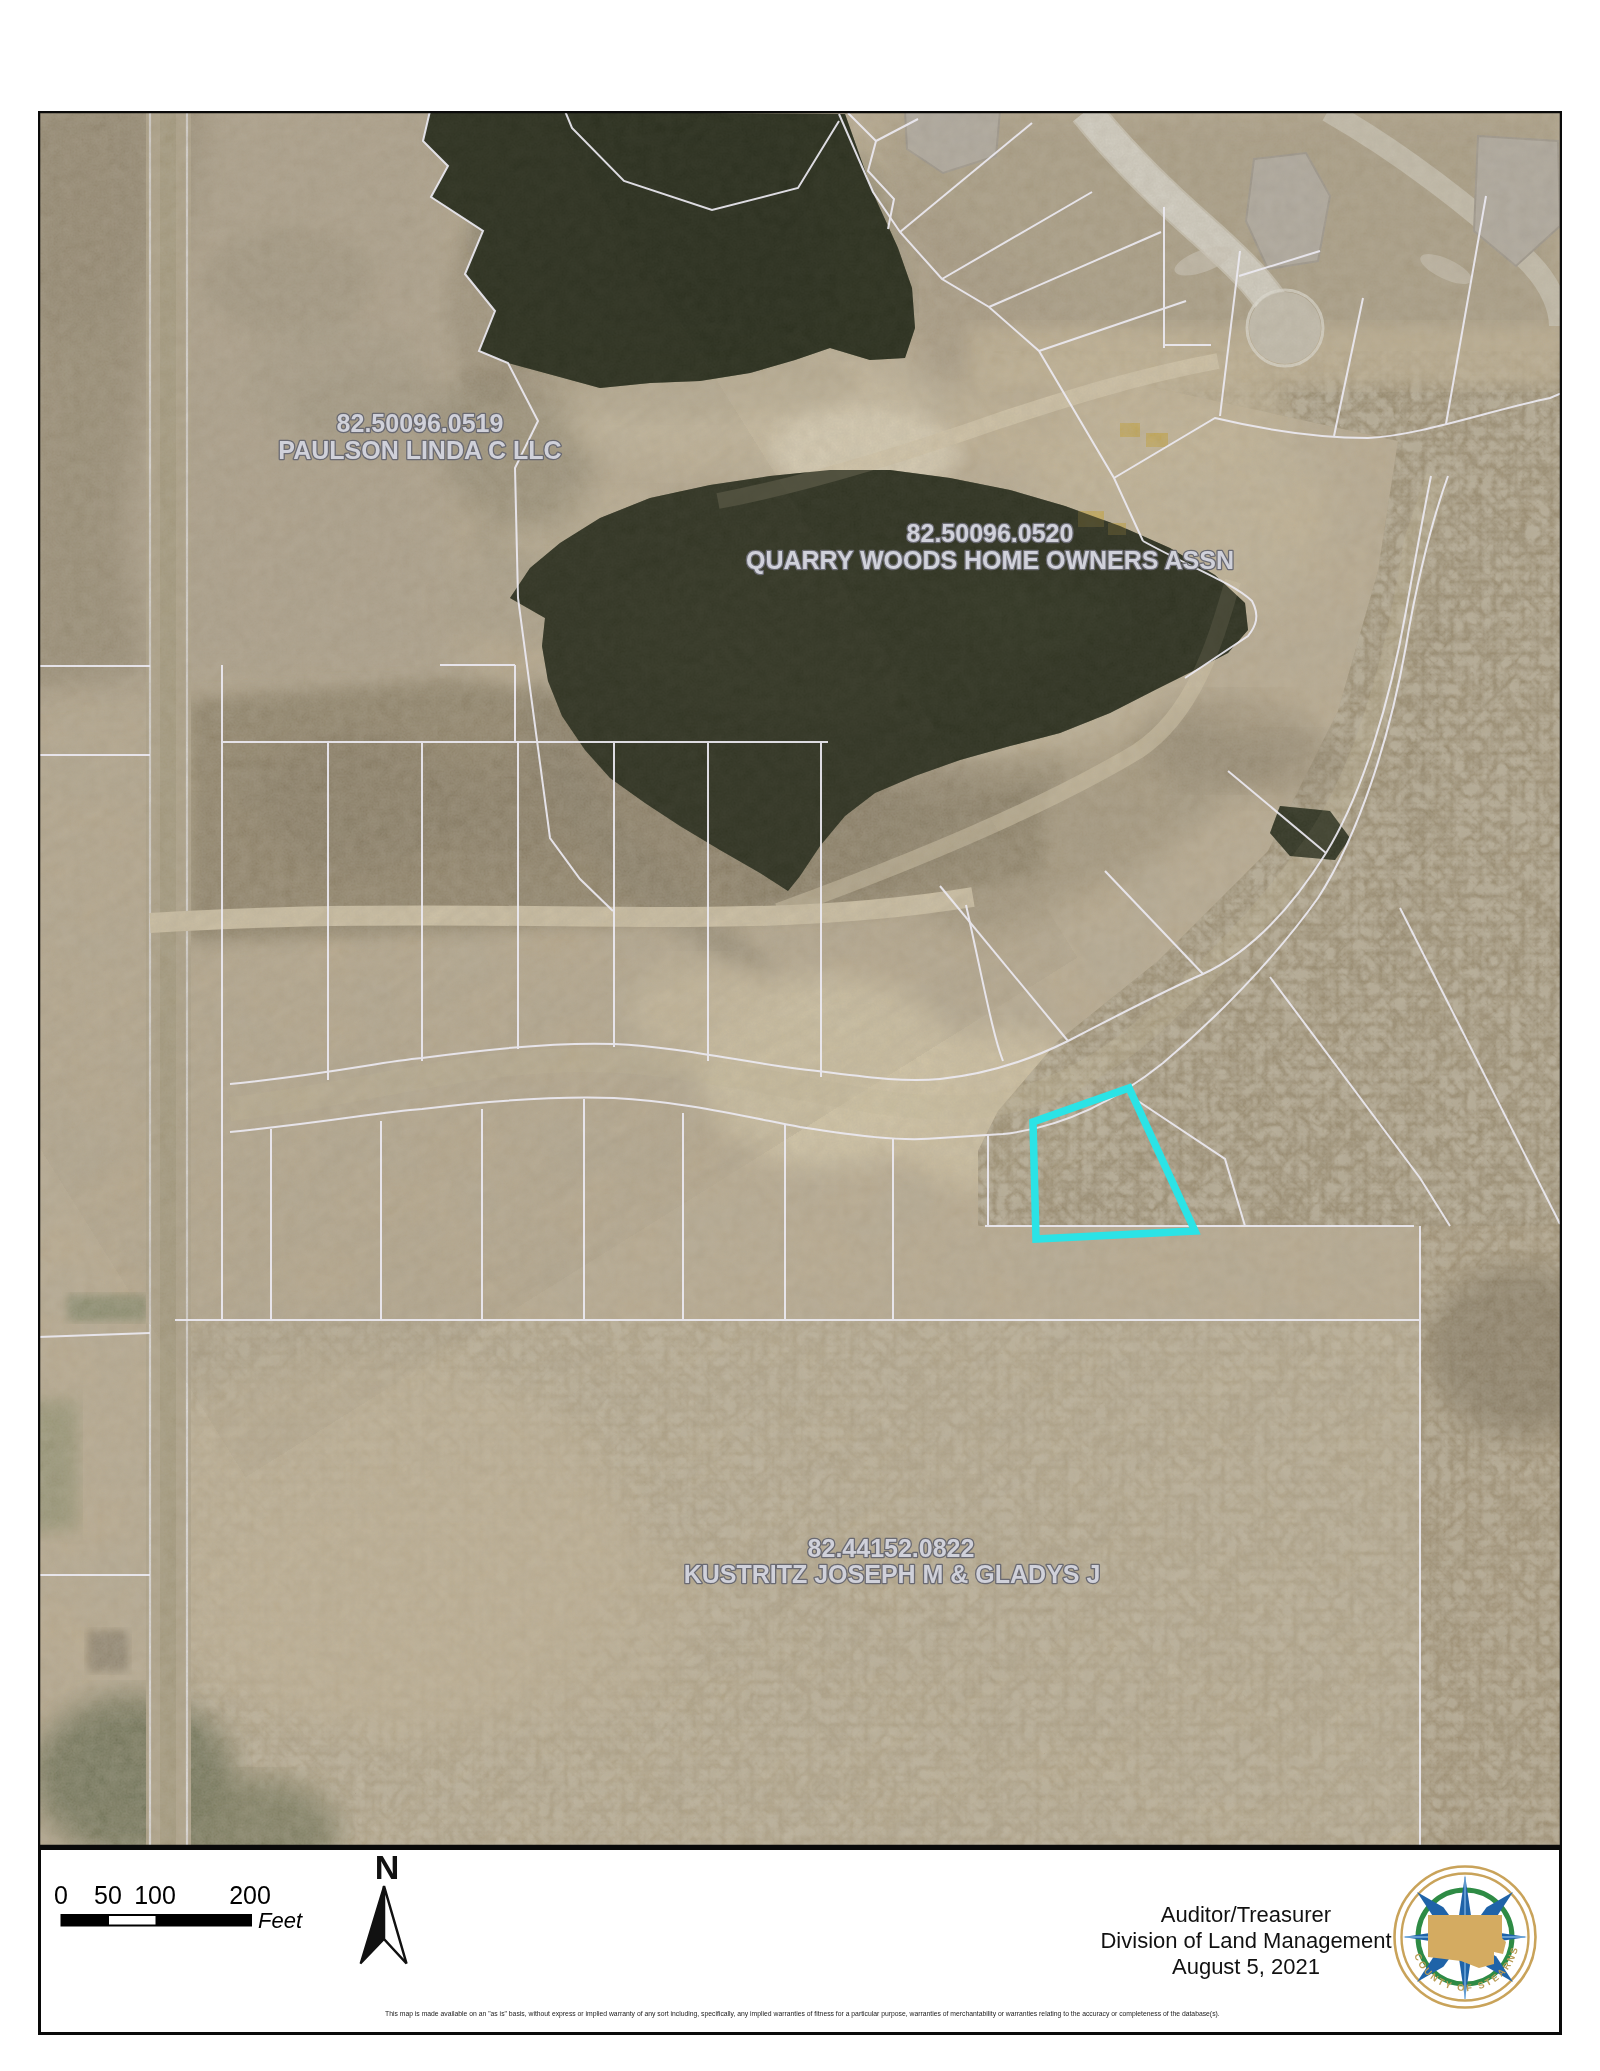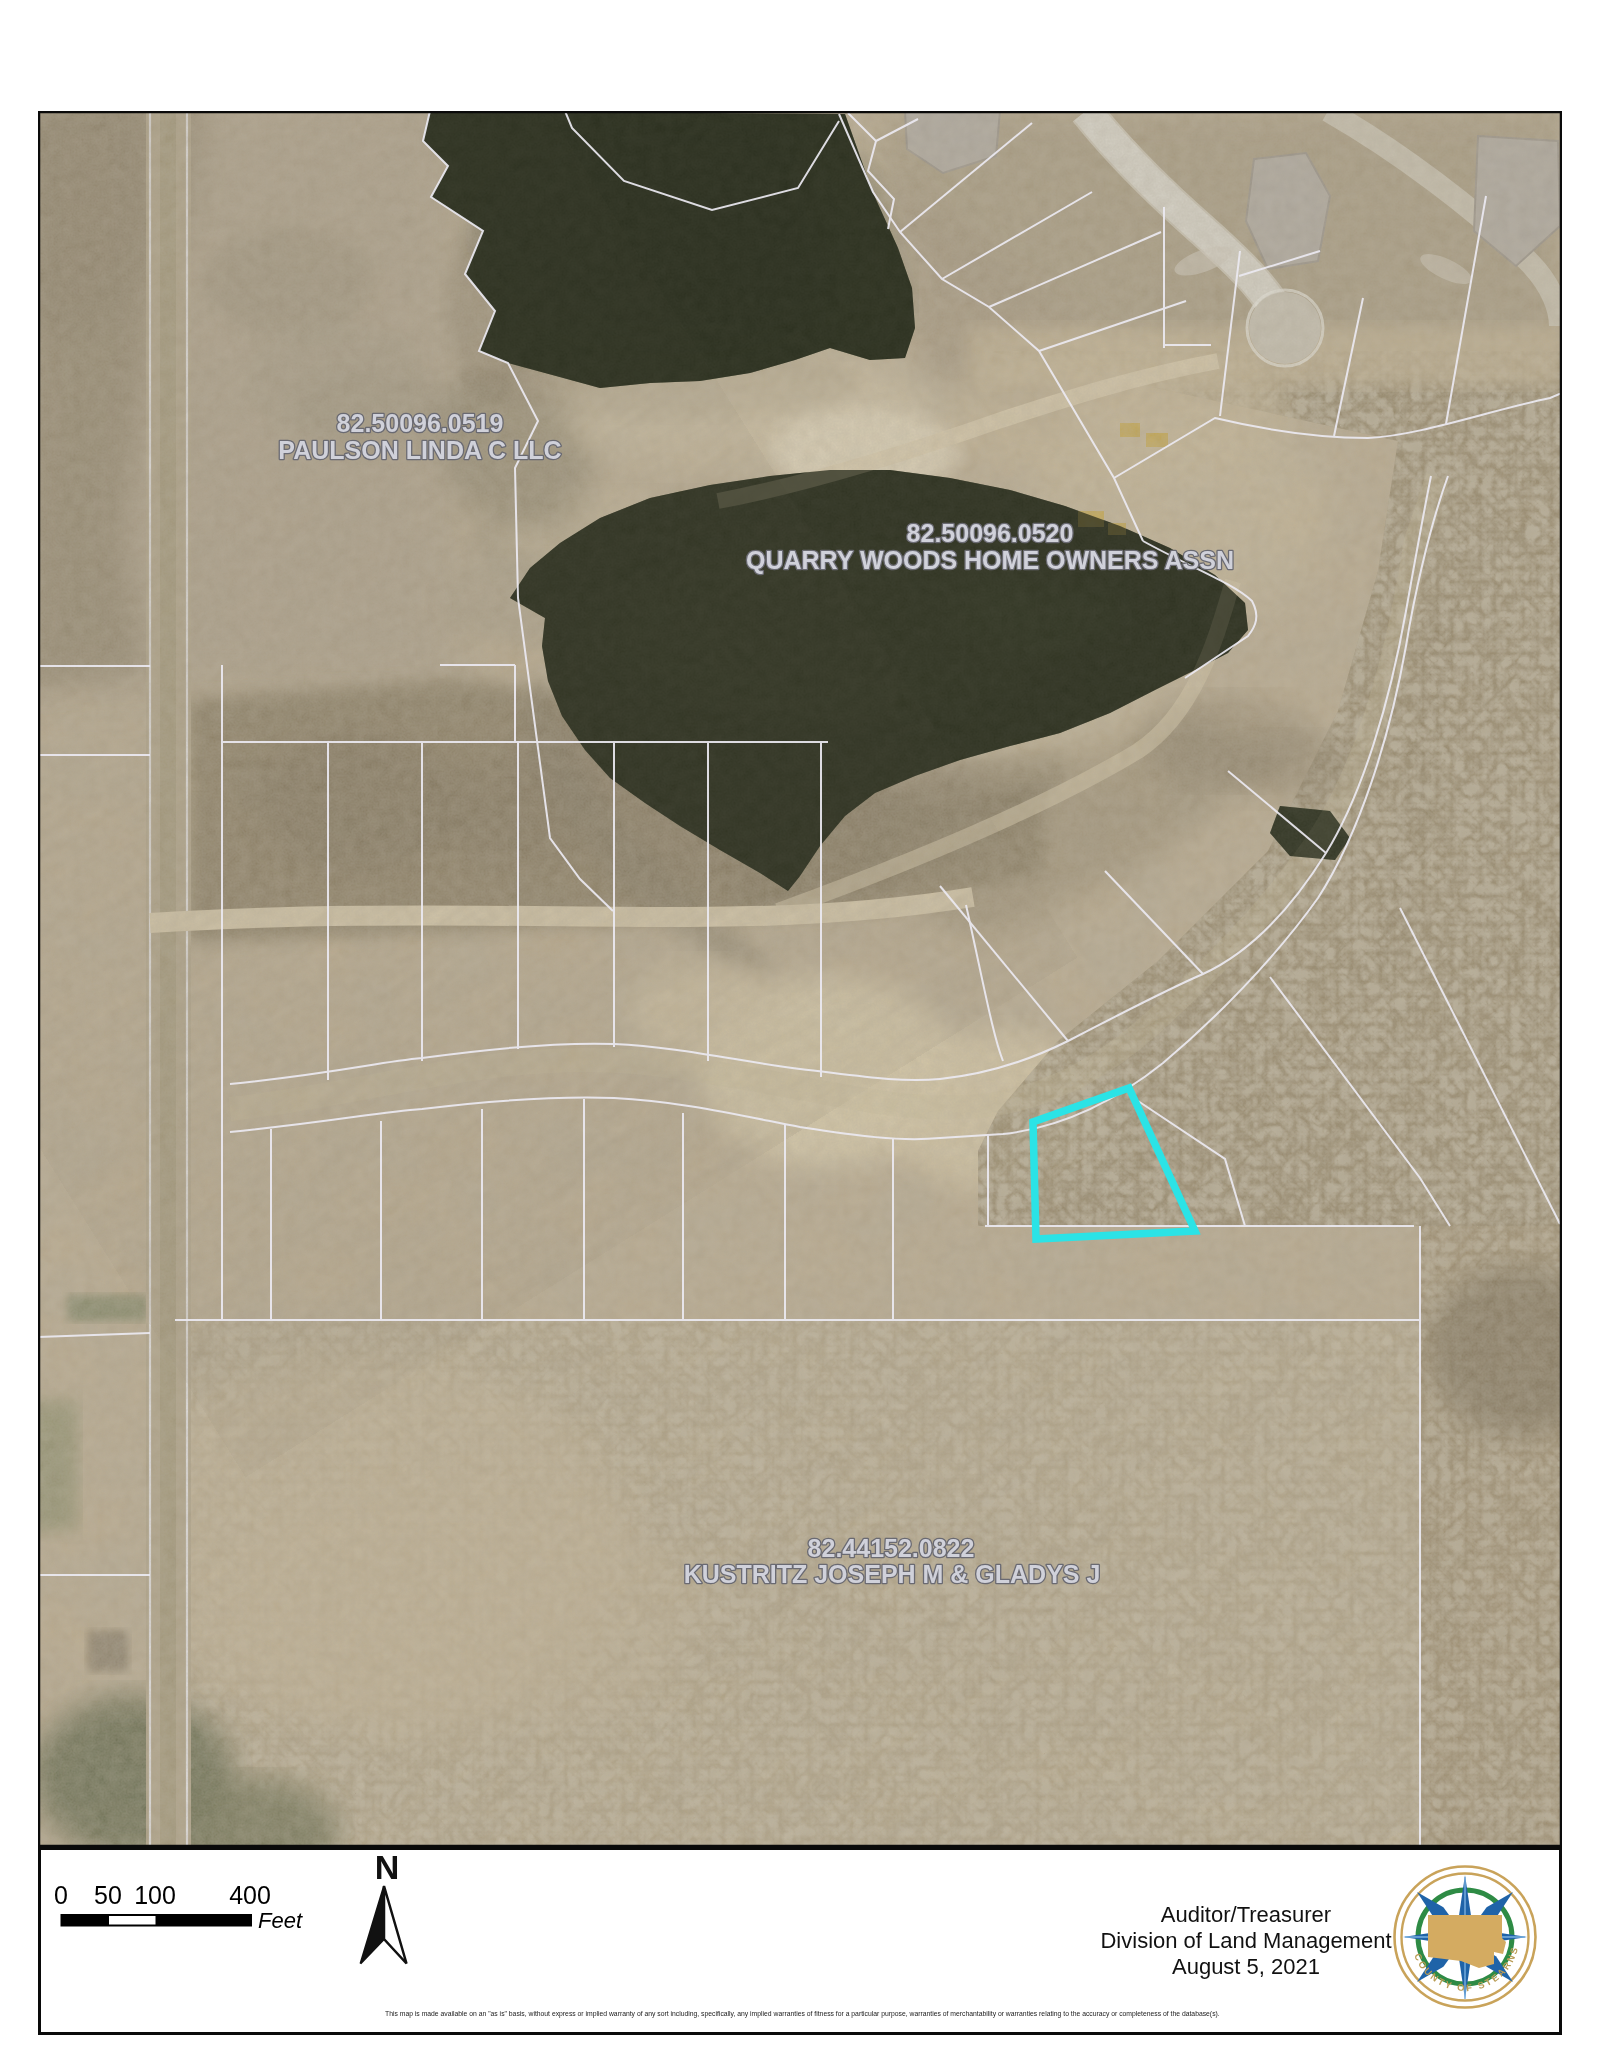--- a/index.html
+++ b/index.html
@@ -310,21 +310,21 @@
 
     <rect x="1" y="1" width="1522" height="1734" fill="none" stroke="#0a0a0a" stroke-width="2.5"></rect>
   </svg>
   </div>
 
   <div class="footer">
 
     <div class="sb-num" style="left:20px;top:31px;">0</div>
     <div class="sb-num" style="left:67px;top:31px;">50</div>
     <div class="sb-num" style="left:114px;top:31px;">100</div>
-    <div class="sb-num" style="left:209px;top:31px;">400</div>
+    <div class="sb-num" style="left:209px;top:31px;">200</div>
 
     <svg style="position:absolute;left:0;top:0" width="320" height="100">
       <rect x="19.5" y="64" width="191.5" height="12.5" fill="#000"></rect>
       <rect x="68" y="66" width="46.5" height="8.5" fill="#fff"></rect>
     </svg>
     <div class="feet" style="left:217px;top:58px;">Feet</div>
 
     <svg style="position:absolute;left:297px;top:0" width="100" height="130">
       <text x="49" y="29" font-size="34" font-weight="bold" fill="#111" text-anchor="middle" font-family="Liberation Sans, sans-serif">N</text>
       <path d="M46,36 L22.5,113.5 L46,89 Z" fill="#111" stroke="#111" stroke-width="2"></path>

